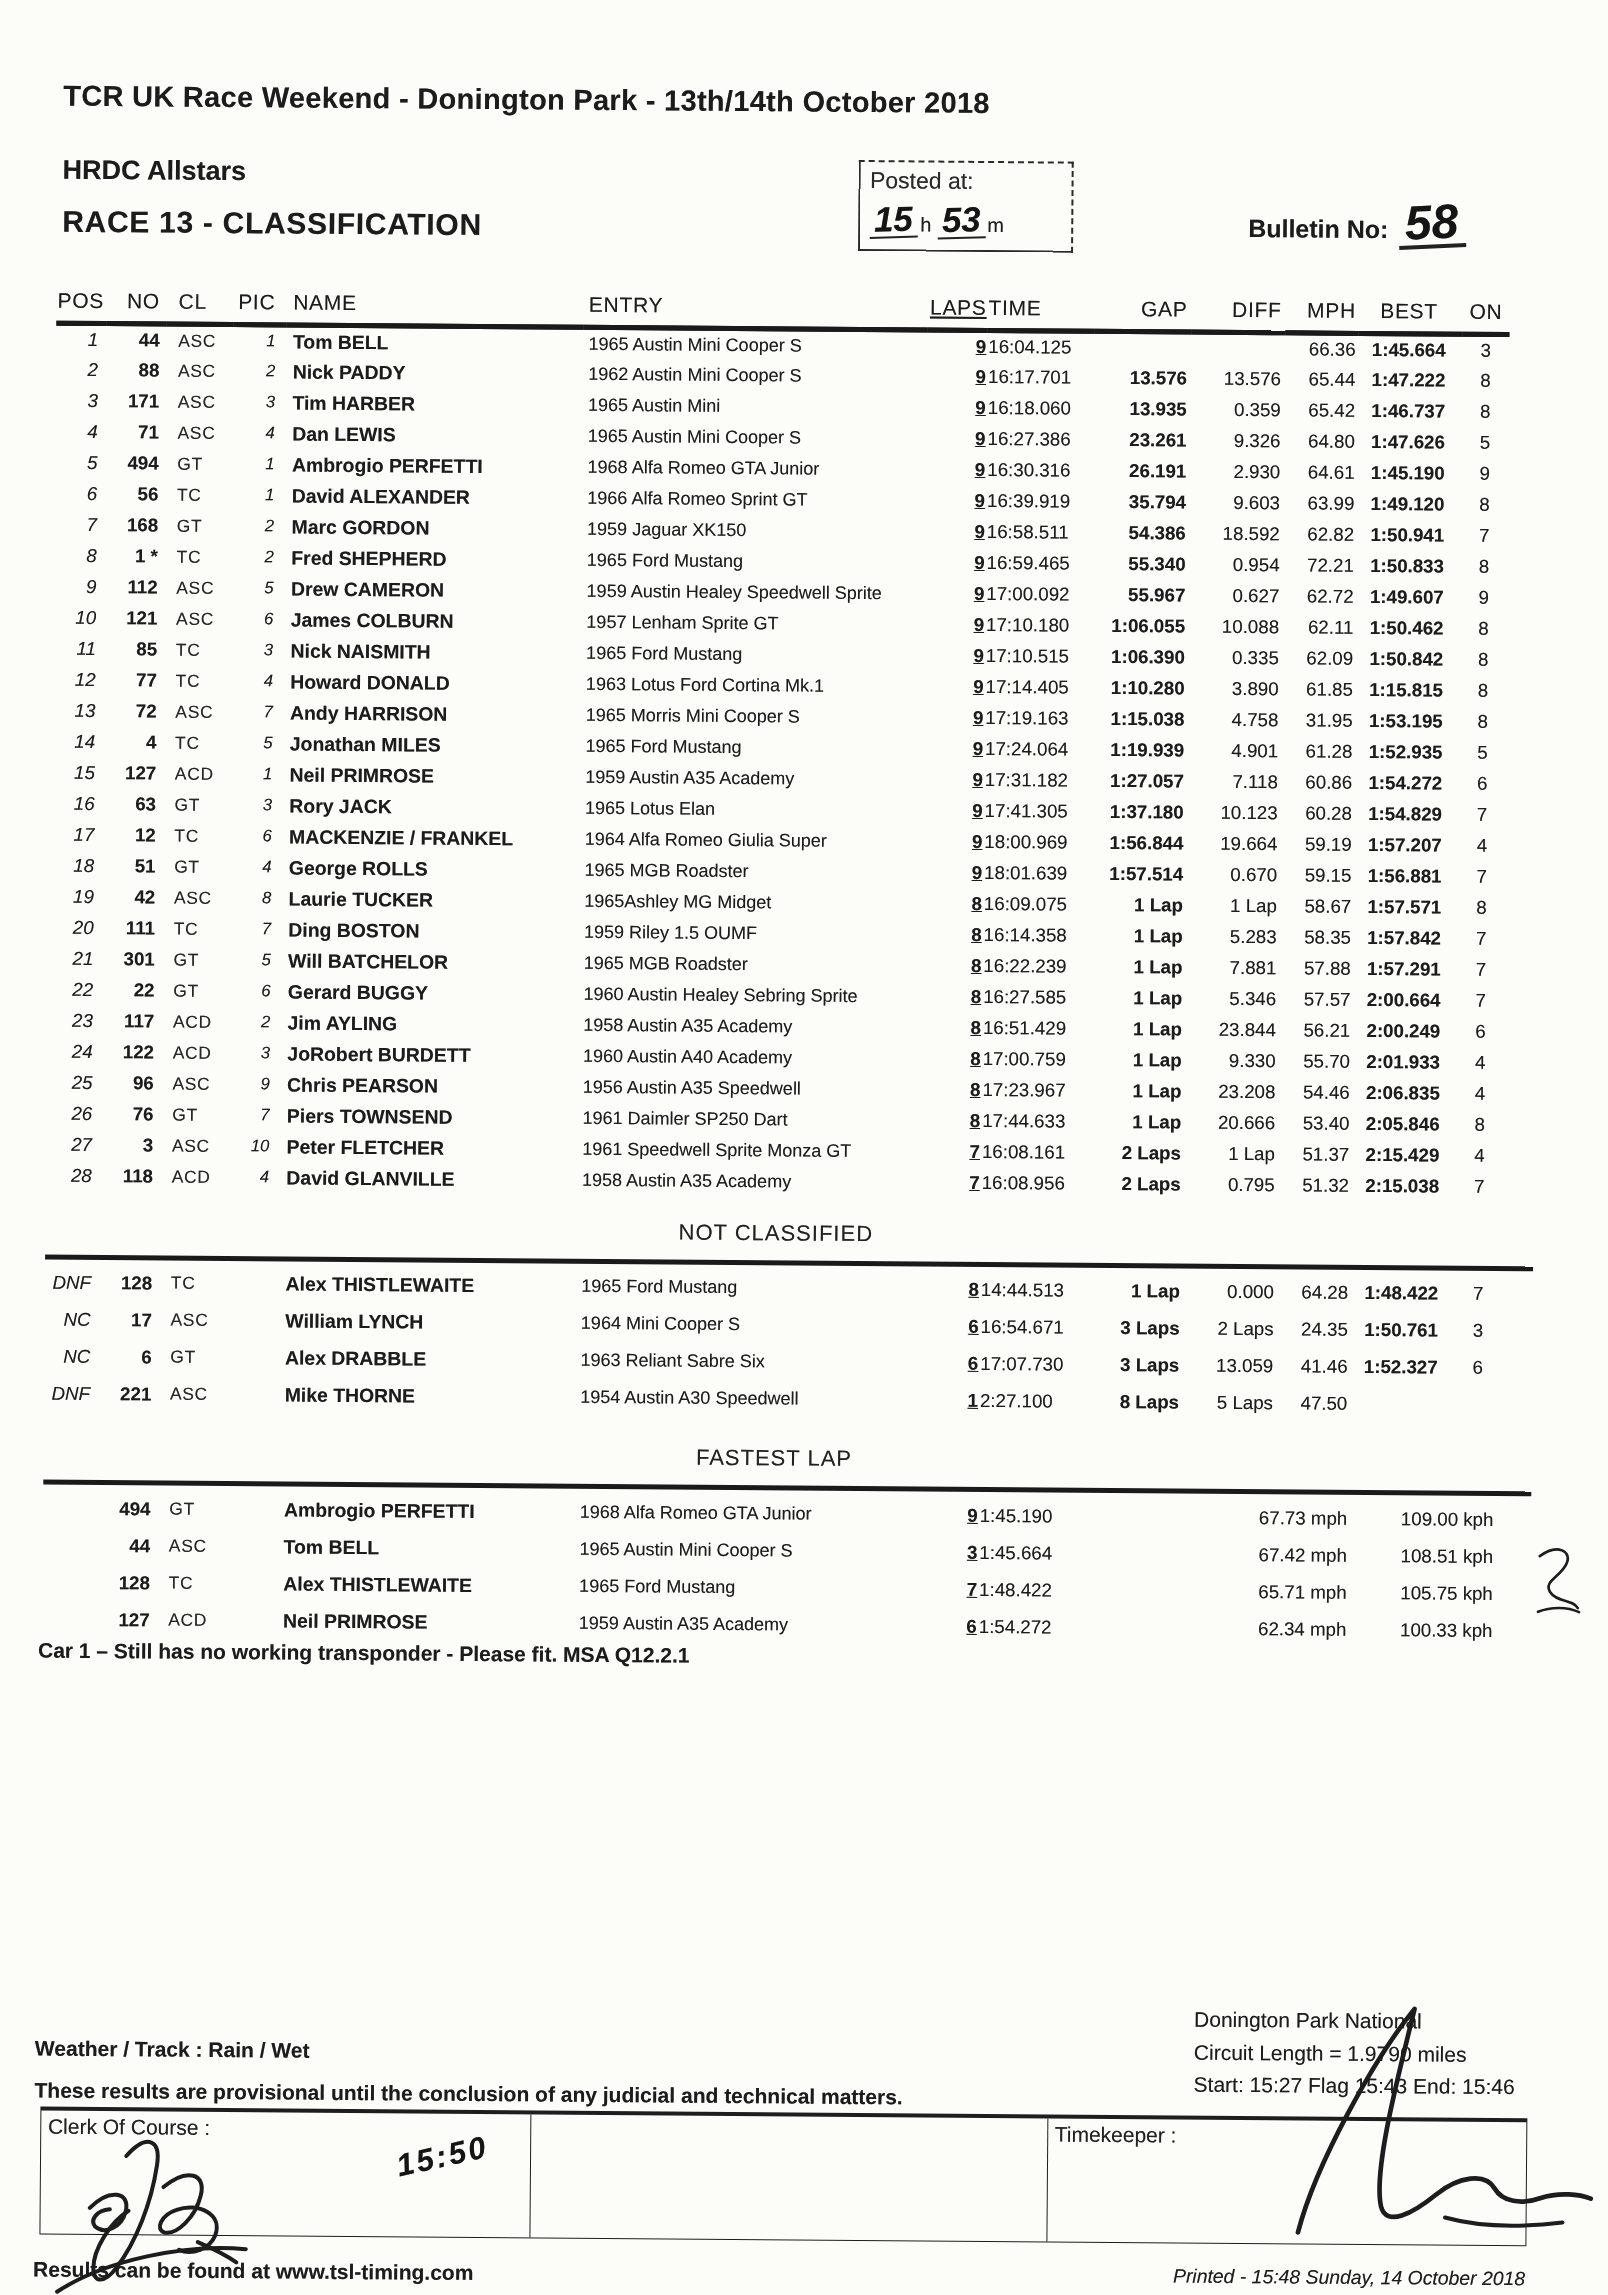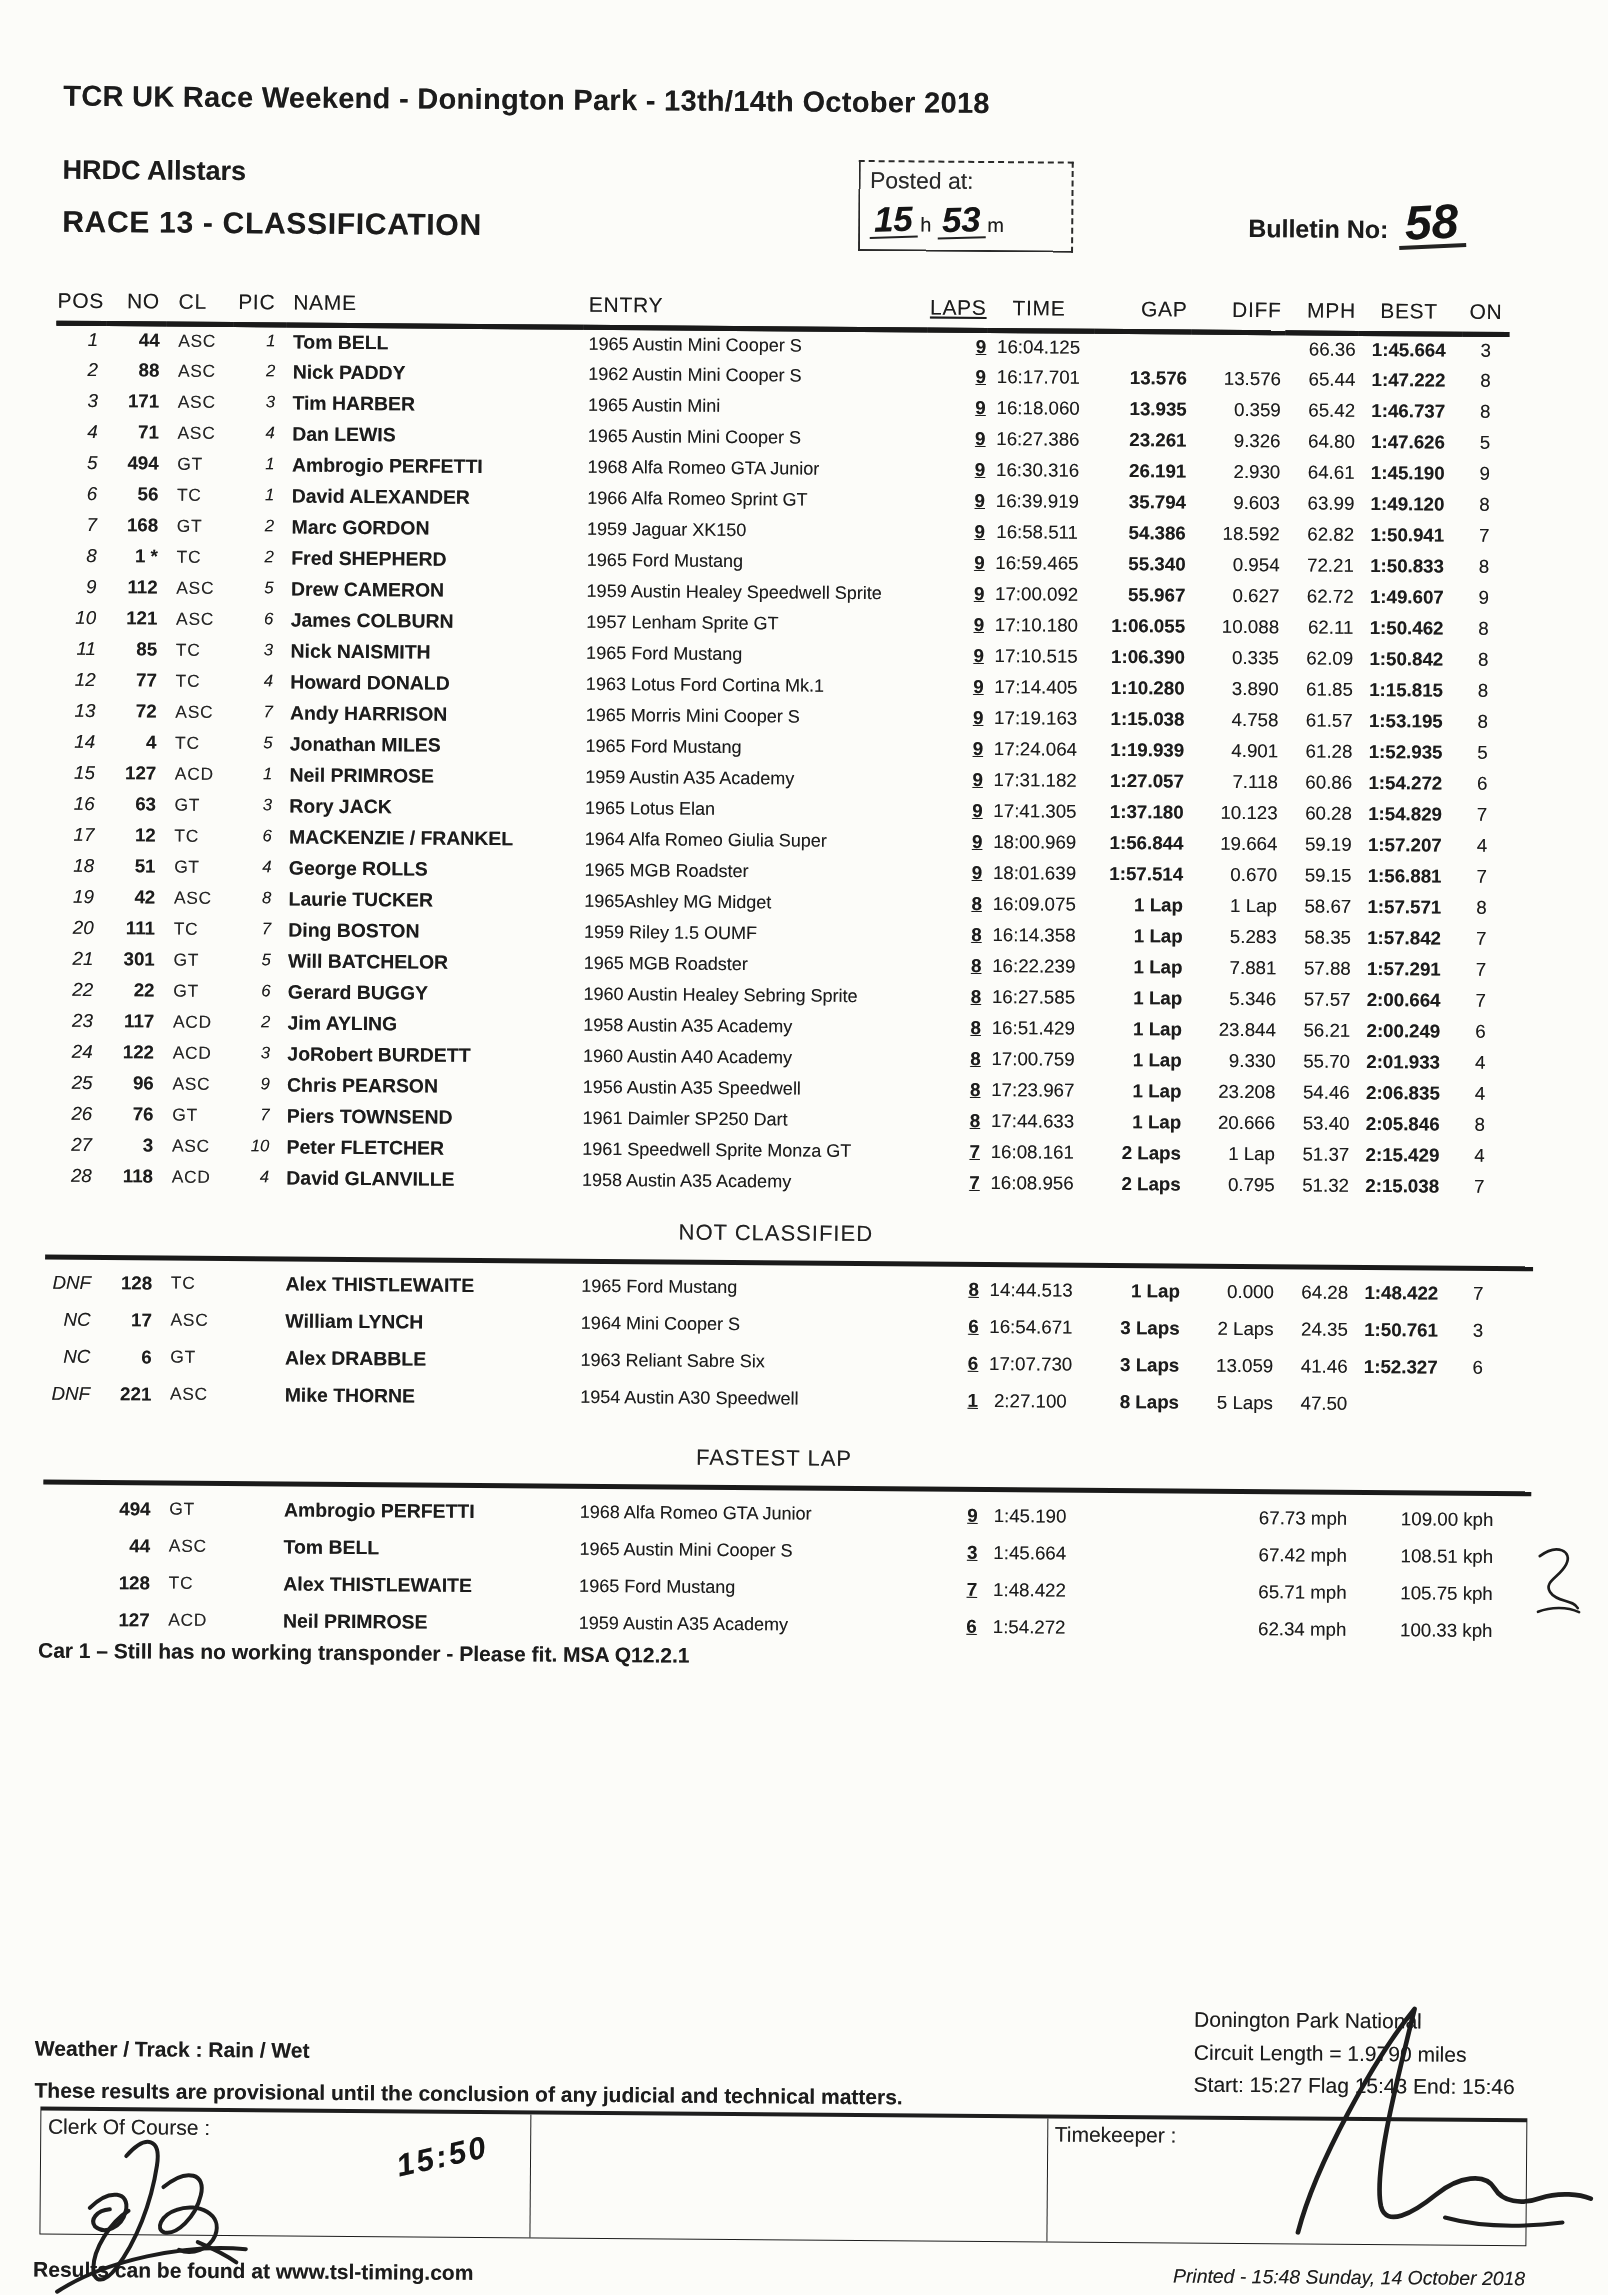--- a/index.html
+++ b/index.html
@@ -55,21 +55,21 @@
   .fl-table{position:absolute;left:59px;top:1495px;}
   .fl-table tbody tr{height:37px;}
   td{font-size:18.7px;}
   .c-pos{font-style:italic;text-align:right;padding-right:8px;}
   .c-no{font-weight:bold;text-align:right;padding-right:6.7px;}
   .c-cl{text-align:left;padding-left:12px;font-size:17.4px;letter-spacing:0.7px;color:#262626;}
   .c-pic{font-style:italic;text-align:right;padding-right:10.7px;font-size:16.7px;}
   .c-name{font-weight:bold;text-align:left;padding-left:6.7px;font-size:19.4px;}
   .c-entry{text-align:left;padding-left:5.3px;font-size:18px;}
   .c-laps{font-weight:bold;text-align:right;text-decoration:underline;}
-  .c-time{text-align:center;padding-right:5.3px;}
+  .c-time{text-align:left;padding-right:5.3px;}
   .c-gap{font-weight:bold;text-align:right;padding-right:4px;}
   .c-diff{text-align:right;padding-right:4px;}
   .c-mph{text-align:right;padding-right:2.7px;}
   .c-best{font-weight:bold;text-align:center;padding-right:4px;}
   .c-on{text-align:center;}
   .c-kph{text-align:right;padding-right:6.7px;}
   .section-heading{
     position:absolute;left:59px;width:1453px;text-align:center;
     font-size:22px;letter-spacing:1px;color:#222;
   }
@@ -342,21 +342,21 @@
             <td class="c-pos">13</td>
             <td class="c-no">72</td>
             <td class="c-cl">ASC</td>
             <td class="c-pic">7</td>
             <td class="c-name">Andy HARRISON</td>
             <td class="c-entry">1965 Morris Mini Cooper S</td>
             <td class="c-laps">9</td>
             <td class="c-time">17:19.163</td>
             <td class="c-gap">1:15.038</td>
             <td class="c-diff">4.758</td>
-            <td class="c-mph">61.57</td>
+            <td class="c-mph">31.95</td>
             <td class="c-best">1:53.195</td>
             <td class="c-on">8</td>
           </tr>
           <tr>
             <td class="c-pos">14</td>
             <td class="c-no">4</td>
             <td class="c-cl">TC</td>
             <td class="c-pic">5</td>
             <td class="c-name">Jonathan MILES</td>
             <td class="c-entry">1965 Ford Mustang</td>

